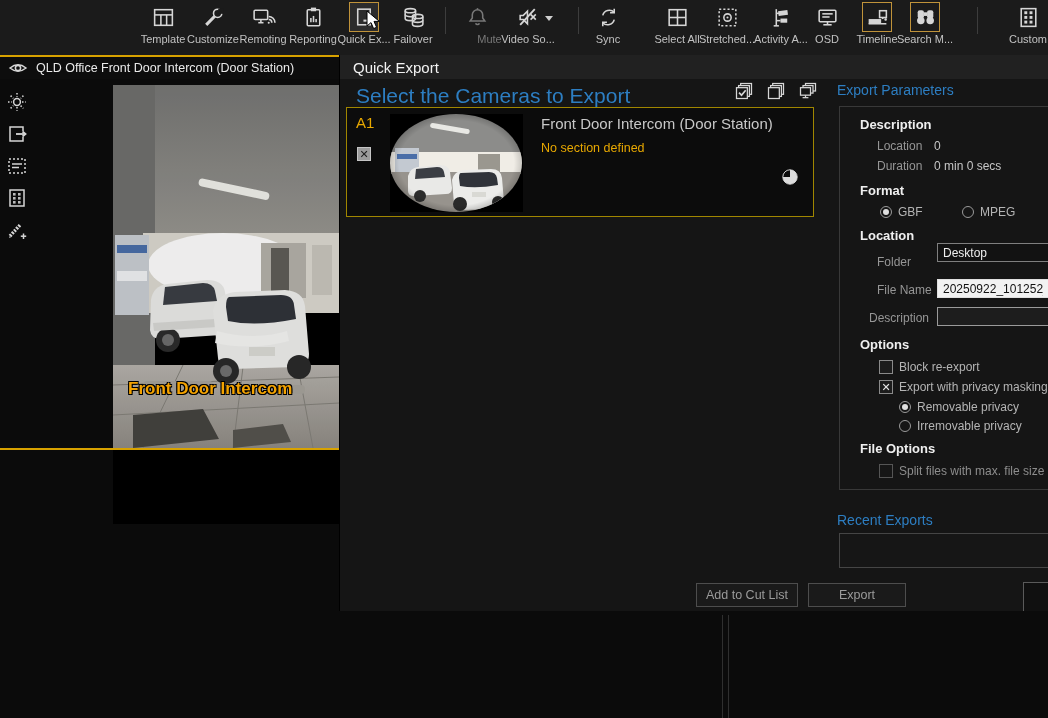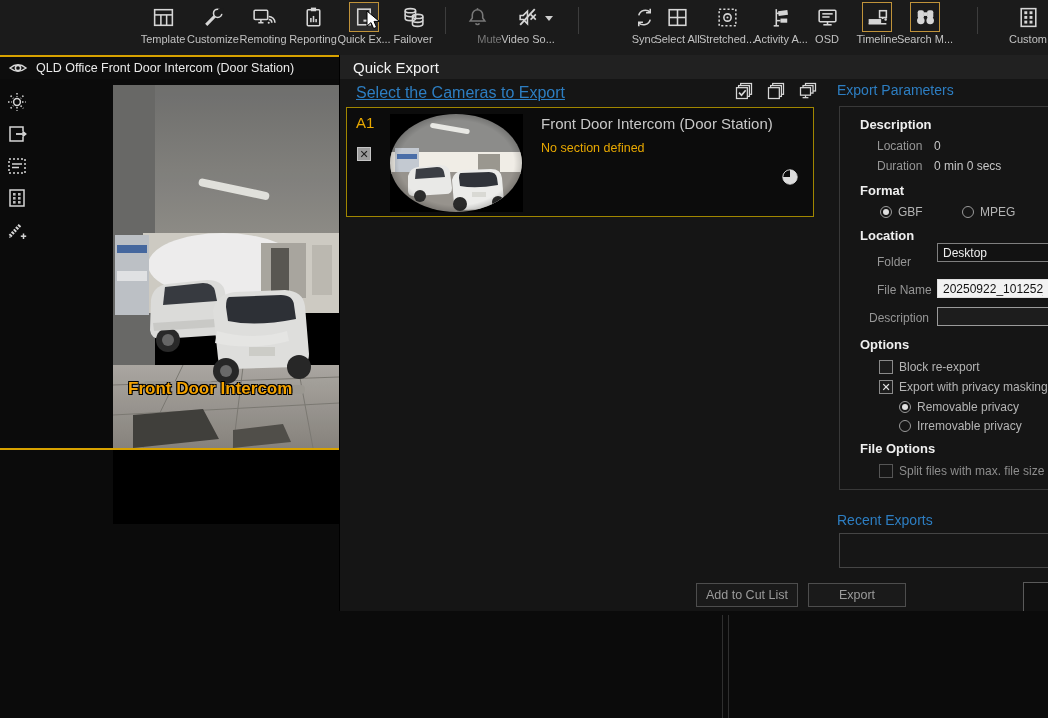--- a/index.html
+++ b/index.html
@@ -37,21 +37,21 @@
   .cam-overlay { position:absolute; left:15px; color:#f4a300; font-weight:bold; font-size:17px;
                  text-shadow:1px 1px 0 #000,-1px -1px 0 #000,1px -1px 0 #000,-1px 1px 0 #000; white-space:nowrap; }
   .v-divider { position:absolute; left:0; top:393px; width:339px; height:2px; background:#d8a200; }
 
   
   .dialog { position:absolute; left:339px; top:55px; width:709px; height:556px; background:#151515;
             border-left:1px solid #000; }
   .d-titlebar { position:absolute; left:0; top:0; width:709px; height:24px; background:#212121;
                 display:flex; align-items:center; }
   .d-title { color:#f2f2f2; font-size:15px; margin-left:13px; }
-  .d-subhead { position:absolute; left:16px; top:29px; color:#2d7ec2; font-size:16px;text-decoration:underline; }
+  .d-subhead { position:absolute; left:16px; top:29px; color:#2d7ec2; font-size:21px; }
   .list-icons { position:absolute; left:394px; top:26px; display:flex; gap:12px; }
   .list-icons svg { width:20px; height:20px; }
 
   .cam-item { position:absolute; left:6px; top:52px; width:468px; height:110px;
               border:1px solid #a08600; background:#0c0c0c; }
   .ci-id { position:absolute; left:9px; top:6px; color:#e8a800; font-size:15px; }
   .ci-name { position:absolute; left:194px; top:7px; color:#c8c8c8; font-size:15px; white-space:nowrap; }
   .ci-section { position:absolute; left:194px; top:33px; color:#e8a800; font-size:12.5px; }
   .ci-thumb { position:absolute; left:43px; top:6px; width:133px; height:98px; background:#000; }
   .ci-pie { position:absolute; left:434px; top:60px; width:18px; height:18px; }
@@ -199,21 +199,21 @@
             <line x1="19" y1="9" x2="14" y2="14"></line>
             <line x1="4" y1="19" x2="18" y2="4" stroke-width="1.8"></line>
           </svg>
         <span class="caret" style="right:-10px"></span>
       </span>
         <span class="tb-label">Video So...</span>
     </div>
 
     <div class="tb-sep" style="left:578px"></div>
 
-    <div class="tb-btn" style="left:618px">
+    <div class="tb-btn" style="left:582px">
       <span class="ibox">
         <svg class="icon" width="25" height="25" viewBox="0 0 24 24" stroke-width="1.8">
             <path d="M6.5 10 A6.5 6.5 0 0 1 17.5 7"></path>
             <path d="M17.5 3.5 V7.5 H13.5"></path>
             <path d="M17.5 14 A6.5 6.5 0 0 1 6.5 17"></path>
             <path d="M6.5 20.5 V16.5 H10.5"></path>
           </svg>
       </span>
         <span class="tb-label">Sync</span>
     </div>

